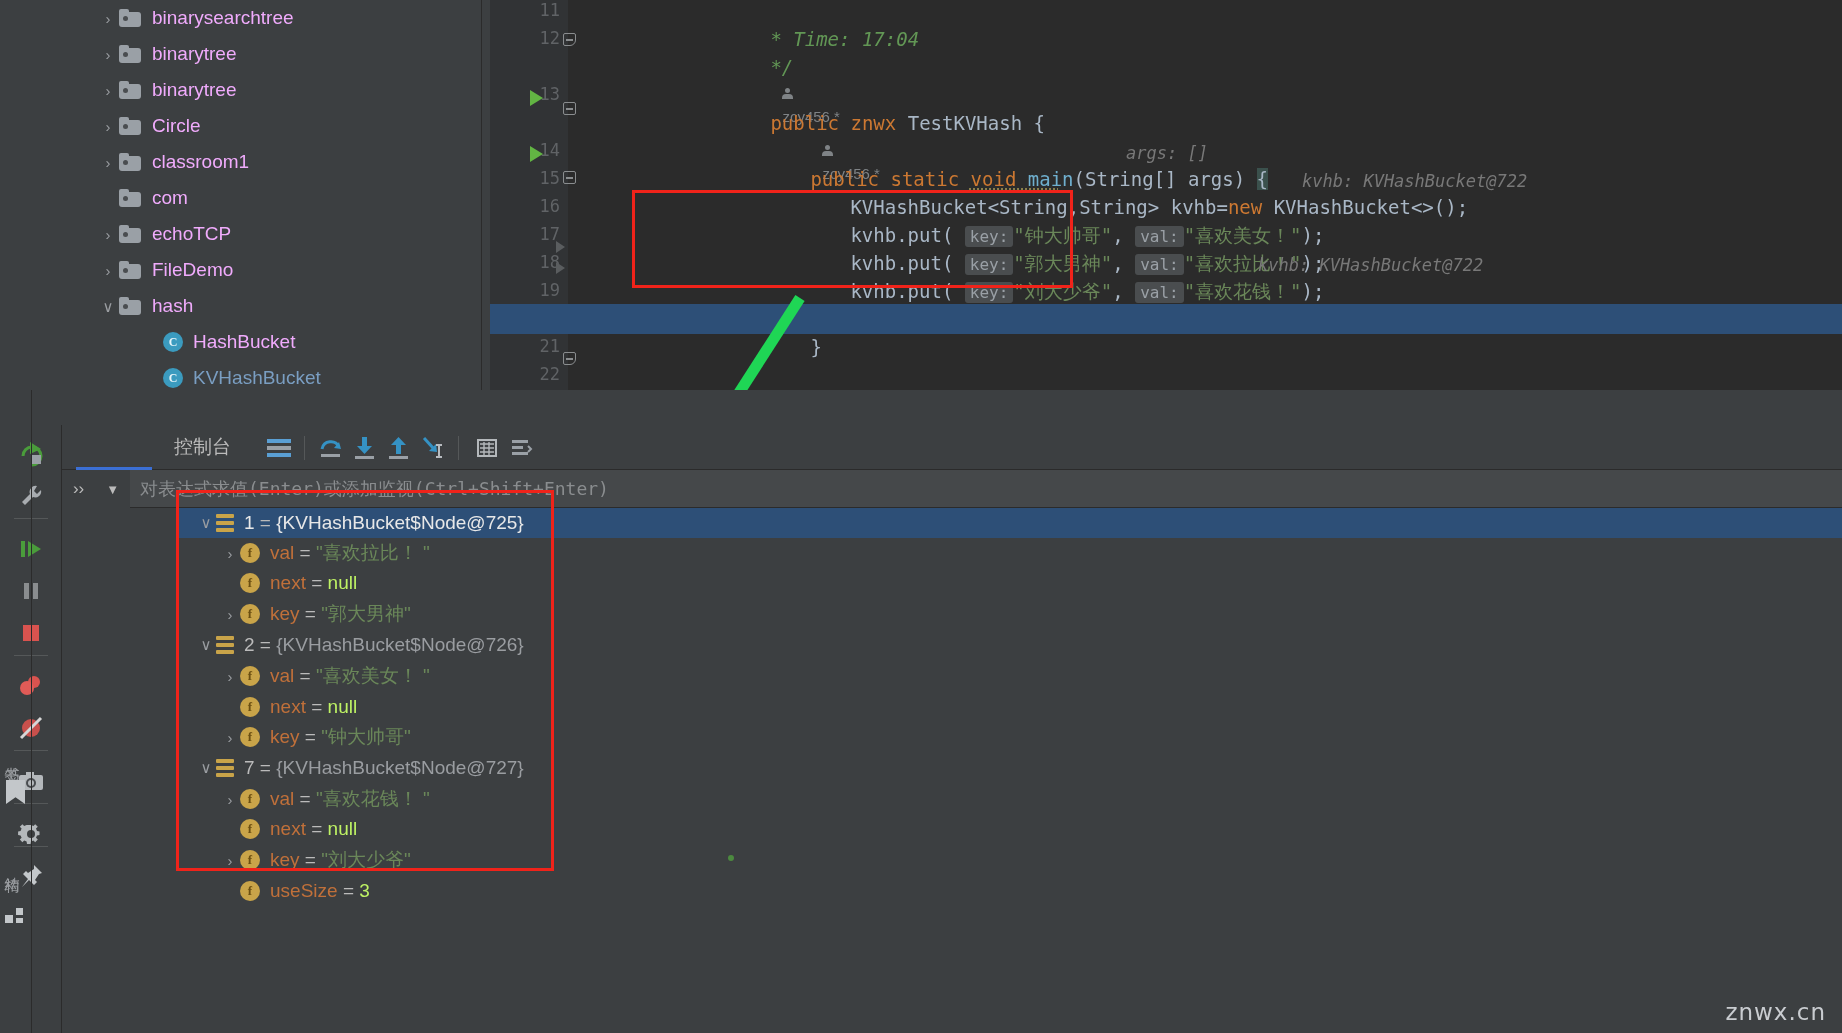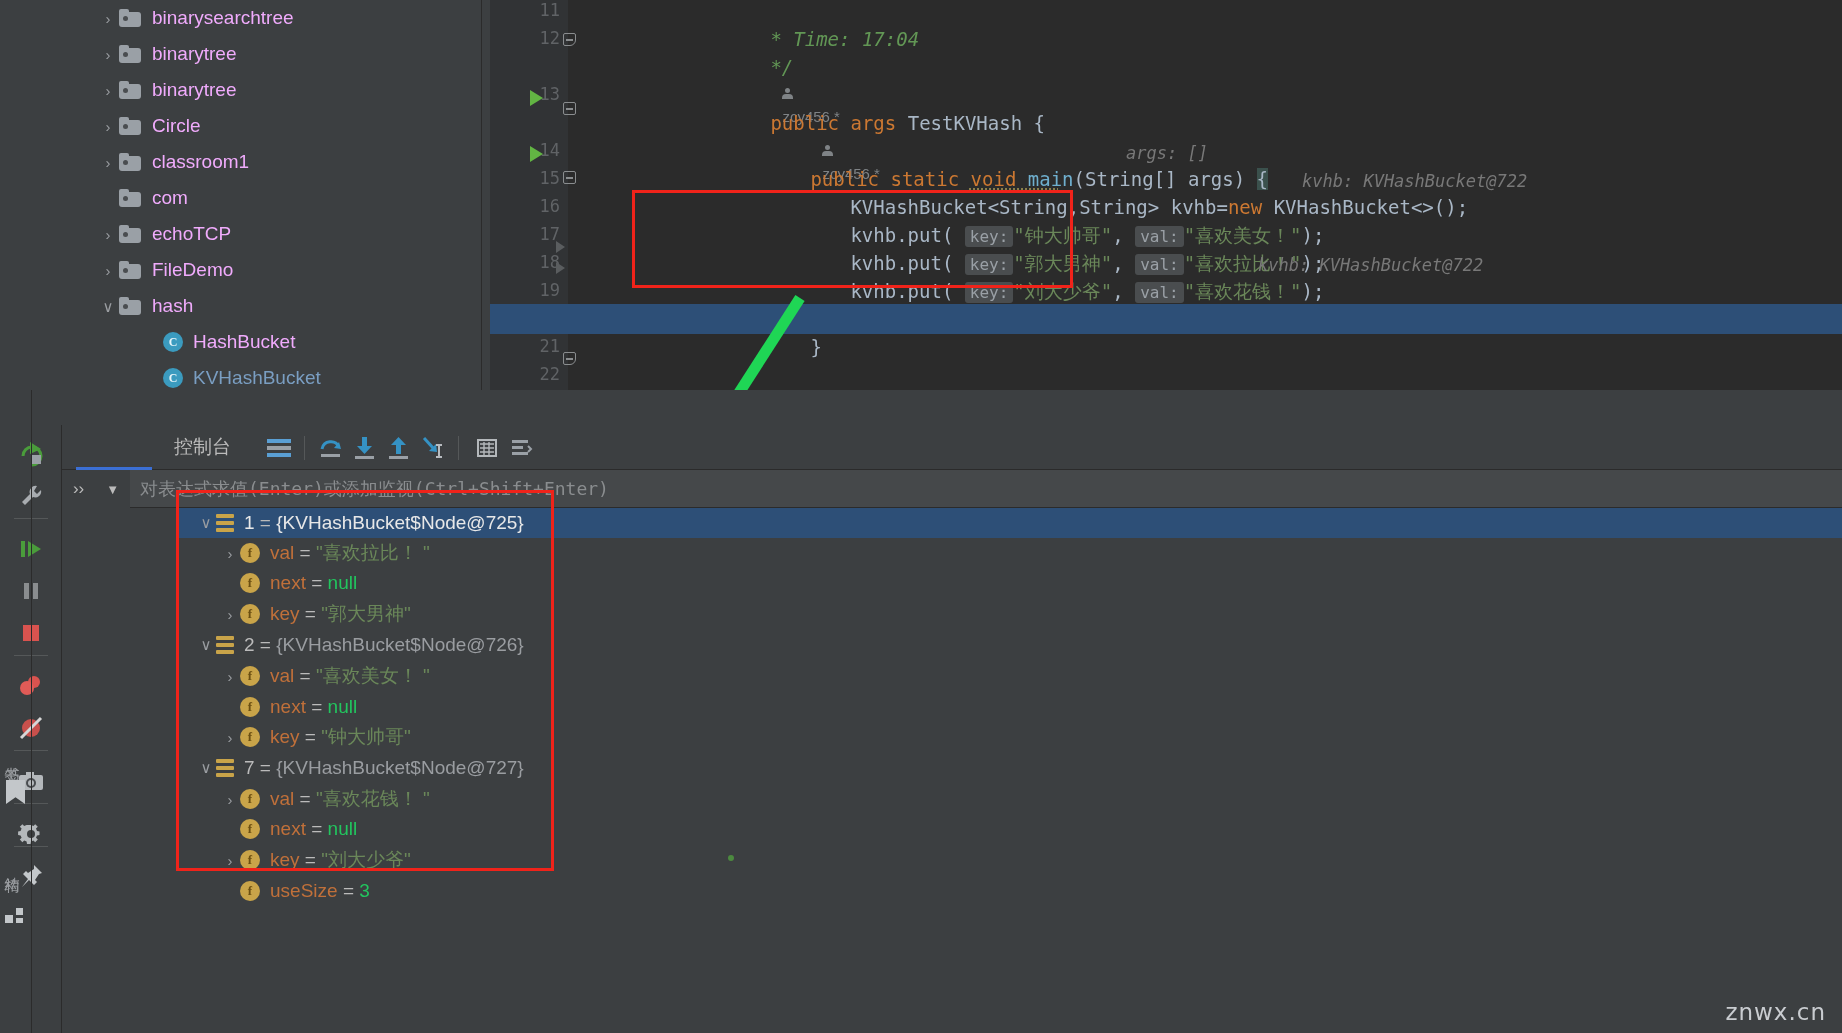--- a/index.html
+++ b/index.html
@@ -122,21 +122,21 @@
   .var-row { position:absolute; left:0; width:1664px; height:30px; display:flex; align-items:center; }
   .var-row.sel { background:#2d4f77; }
   .var-arrow { color:#9a9da1; font-size:15px; width:20px; text-align:center; user-select:none;}
   .node-ico { width:18px; height:18px; margin-right:10px; flex:0 0 auto; position:relative; }
   .node-ico span { position:absolute; left:0; width:18px; height:4px; background:#c9a449; border-radius:1px; }
   .field-ico { width:20px; height:20px; border-radius:50%; background:#c9a449; margin-right:10px; flex:0 0 auto;
     display:flex; align-items:center; justify-content:center; color:#6b4f12; font-size:13px; font-weight:bold;
     font-family:"Liberation Serif", serif; }
   .var-txt { font-size:19px; color:#bbbbbb; white-space:nowrap; }
   .v-name { color:#bbbbbb; } .v-name-f { color:#c0703a; } .v-eq { color:#bbbbbb; }
-  .v-obj { color:#9a9da1; } .v-str { color:#6a8759; } .v-null { color:#22c55e; }
+  .v-obj { color:#9a9da1; } .v-str { color:#6a8759; } .v-null { color:#bef264; }
   .var-row.sel .var-txt, .var-row.sel .v-name, .var-row.sel .v-obj { color:#e8e8e8; }
   .sep-vert { position:absolute; width:1px; background:#2b2b2b; }
 
   .watermark { position:absolute; right:16px; bottom:8px; color:#c9ccd0; font-size:23px; letter-spacing:1px;
     font-family:"DejaVu Sans", sans-serif; }
   .green-dot { position:absolute; left:728px; top:855px; width:6px; height:6px; border-radius:50%; background:#4c8a3f; }
 </style>
 </head>
 <body>
 
@@ -274,21 +274,21 @@
         <div class="code-line" style="left:88px; top:25px">
           <span class="cmt">*/</span>
         </div>
 
         <div class="code-line" style="left:100px; top:55px; line-height:24px;">
           <span class="user-ico"></span>
           <span class="inlay-user">zcy456 *</span>
         </div>
 
         <div class="code-line" style="left:88px; top:81px">
-          <span class="kw">public</span><span class="plain"> </span><span class="kw">args</span><span class="plain"> </span><span class="cls-n">TestKVHash</span><span class="plain"> </span><span class="plain">{</span>
+          <span class="kw">public</span><span class="plain"> </span><span class="kw">znwx</span><span class="plain"> </span><span class="cls-n">TestKVHash</span><span class="plain"> </span><span class="plain">{</span>
         </div>
 
         <div class="code-line" style="left:140px; top:112px; line-height:24px;">
           <span class="user-ico"></span>
           <span class="inlay-user">zcy456 *</span>
         </div>
 
         <div class="code-line" style="left:128px; top:137px">
           <span class="kw">public</span><span> </span><span class="kw">static</span><span> </span><span class="kw">void</span><span> </span><span class="meth">main</span><span class="plain">(String[] args)</span><span> </span><span class="plain brace-hl">{</span>
         </div>

